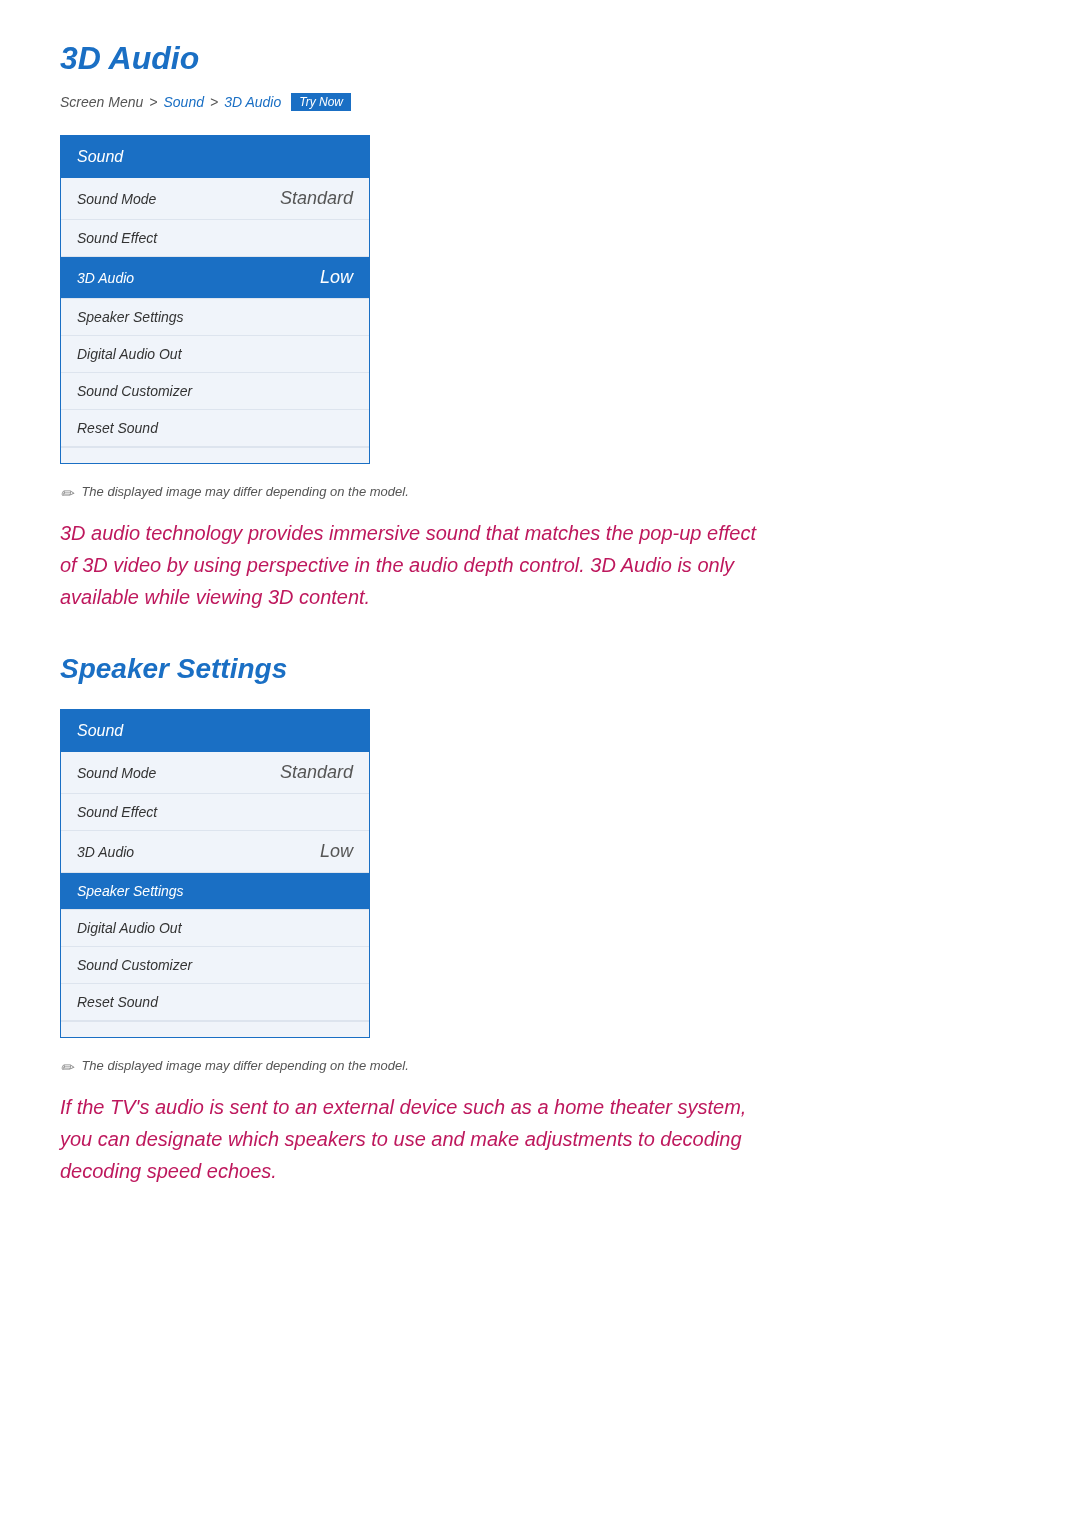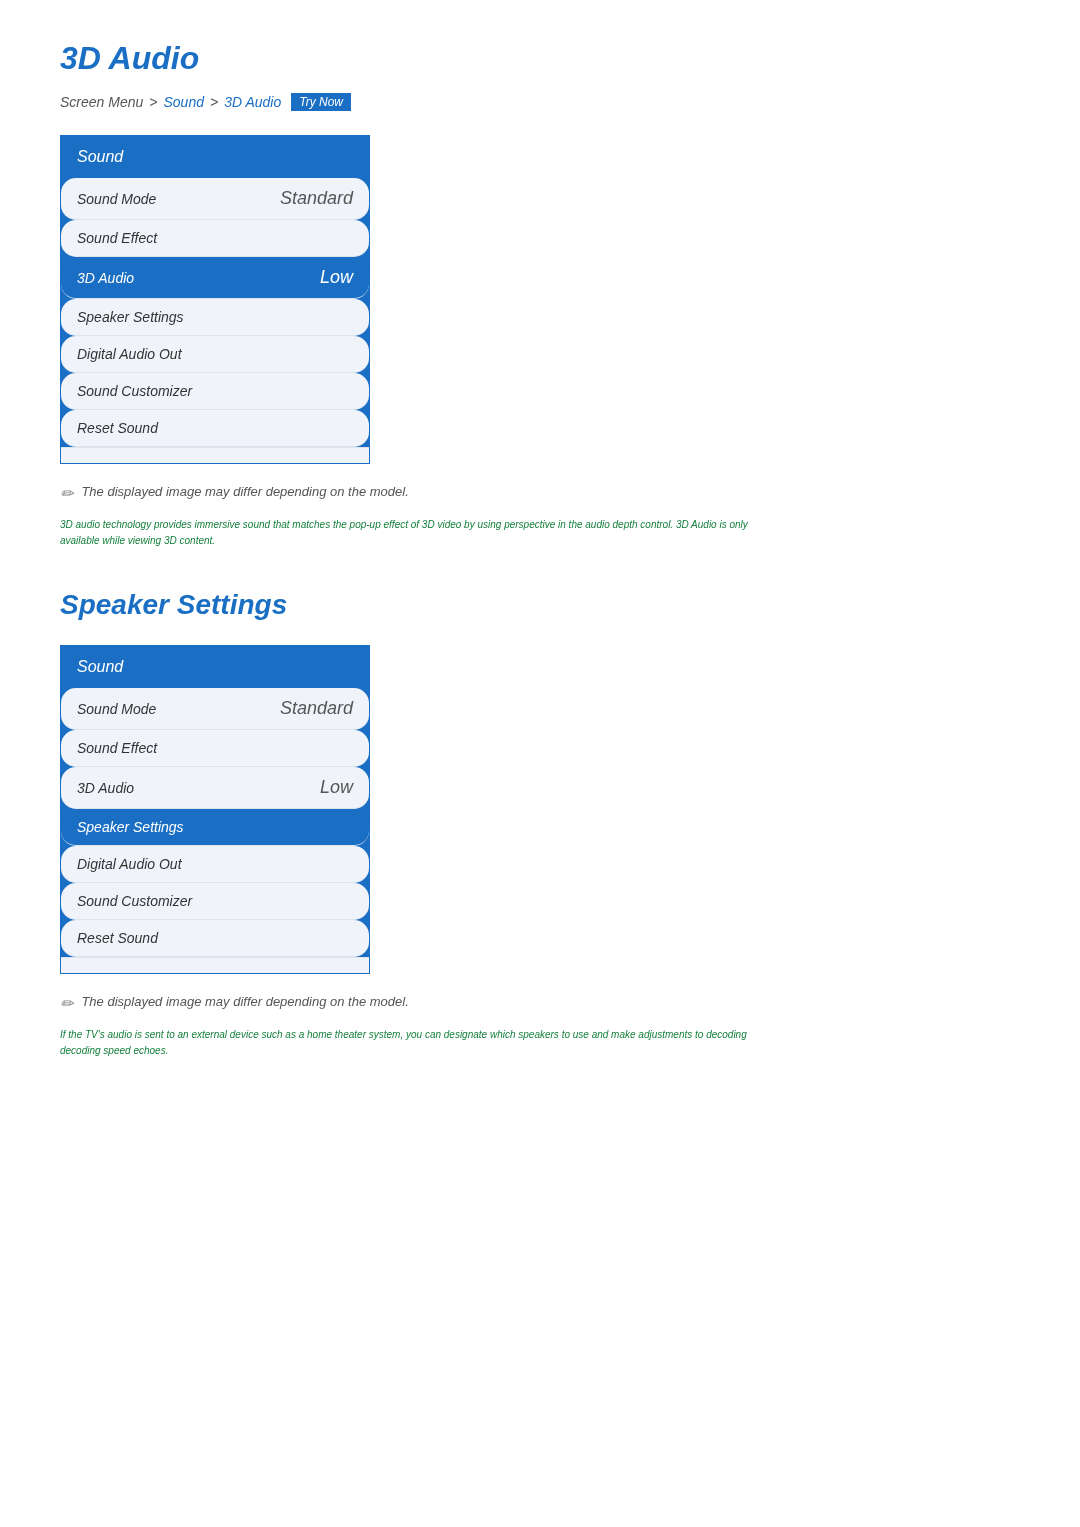--- a/index.html
+++ b/index.html
@@ -62,21 +62,20 @@
 
     .menu-item {
       background: #f0f4fa;
       padding: 10px 16px;
       font-size: 14px;
       color: #333;
       display: flex;
       justify-content: space-between;
       align-items: center;
       border-bottom: 1px solid #dde4ee;
-      border-radius: 15px;
     }
 
     .menu-item:last-child {
       border-bottom: none;
     }
 
     .menu-item.active {
       background: #1a6fc4;
       color: #ffffff;
     }
@@ -105,22 +104,22 @@
       font-size: 13px;
     }
 
     .note-icon {
       font-size: 16px;
       color: #888;
       margin-top: 0px;
     }
 
     .description-text {
-      font-size: 10px;
-      color: #15803d;
+      font-size: 20px;
+      color: #be185d;
       line-height: 1.6;
       margin-bottom: 40px;
       max-width: 700px;
     }
 
     .section-title {
       font-size: 28px;
       font-weight: bold;
       color: #1a6fc4;
       margin-bottom: 24px;

